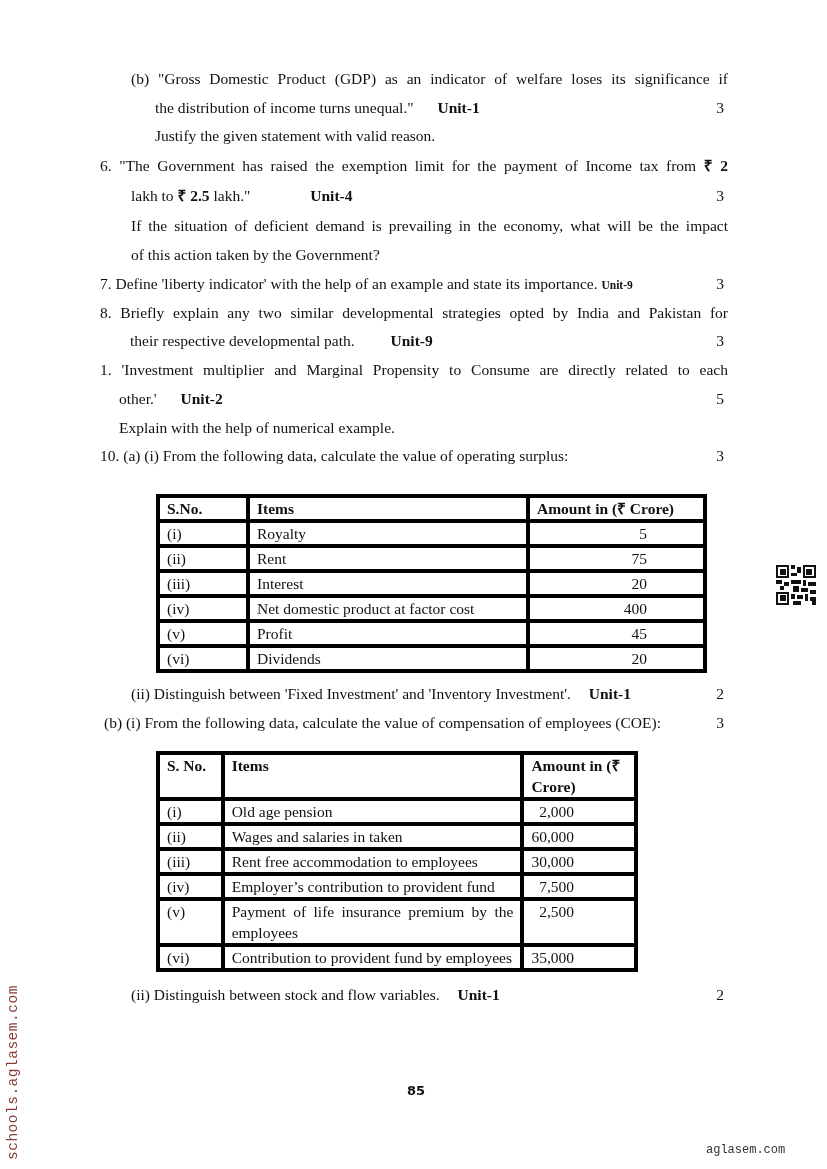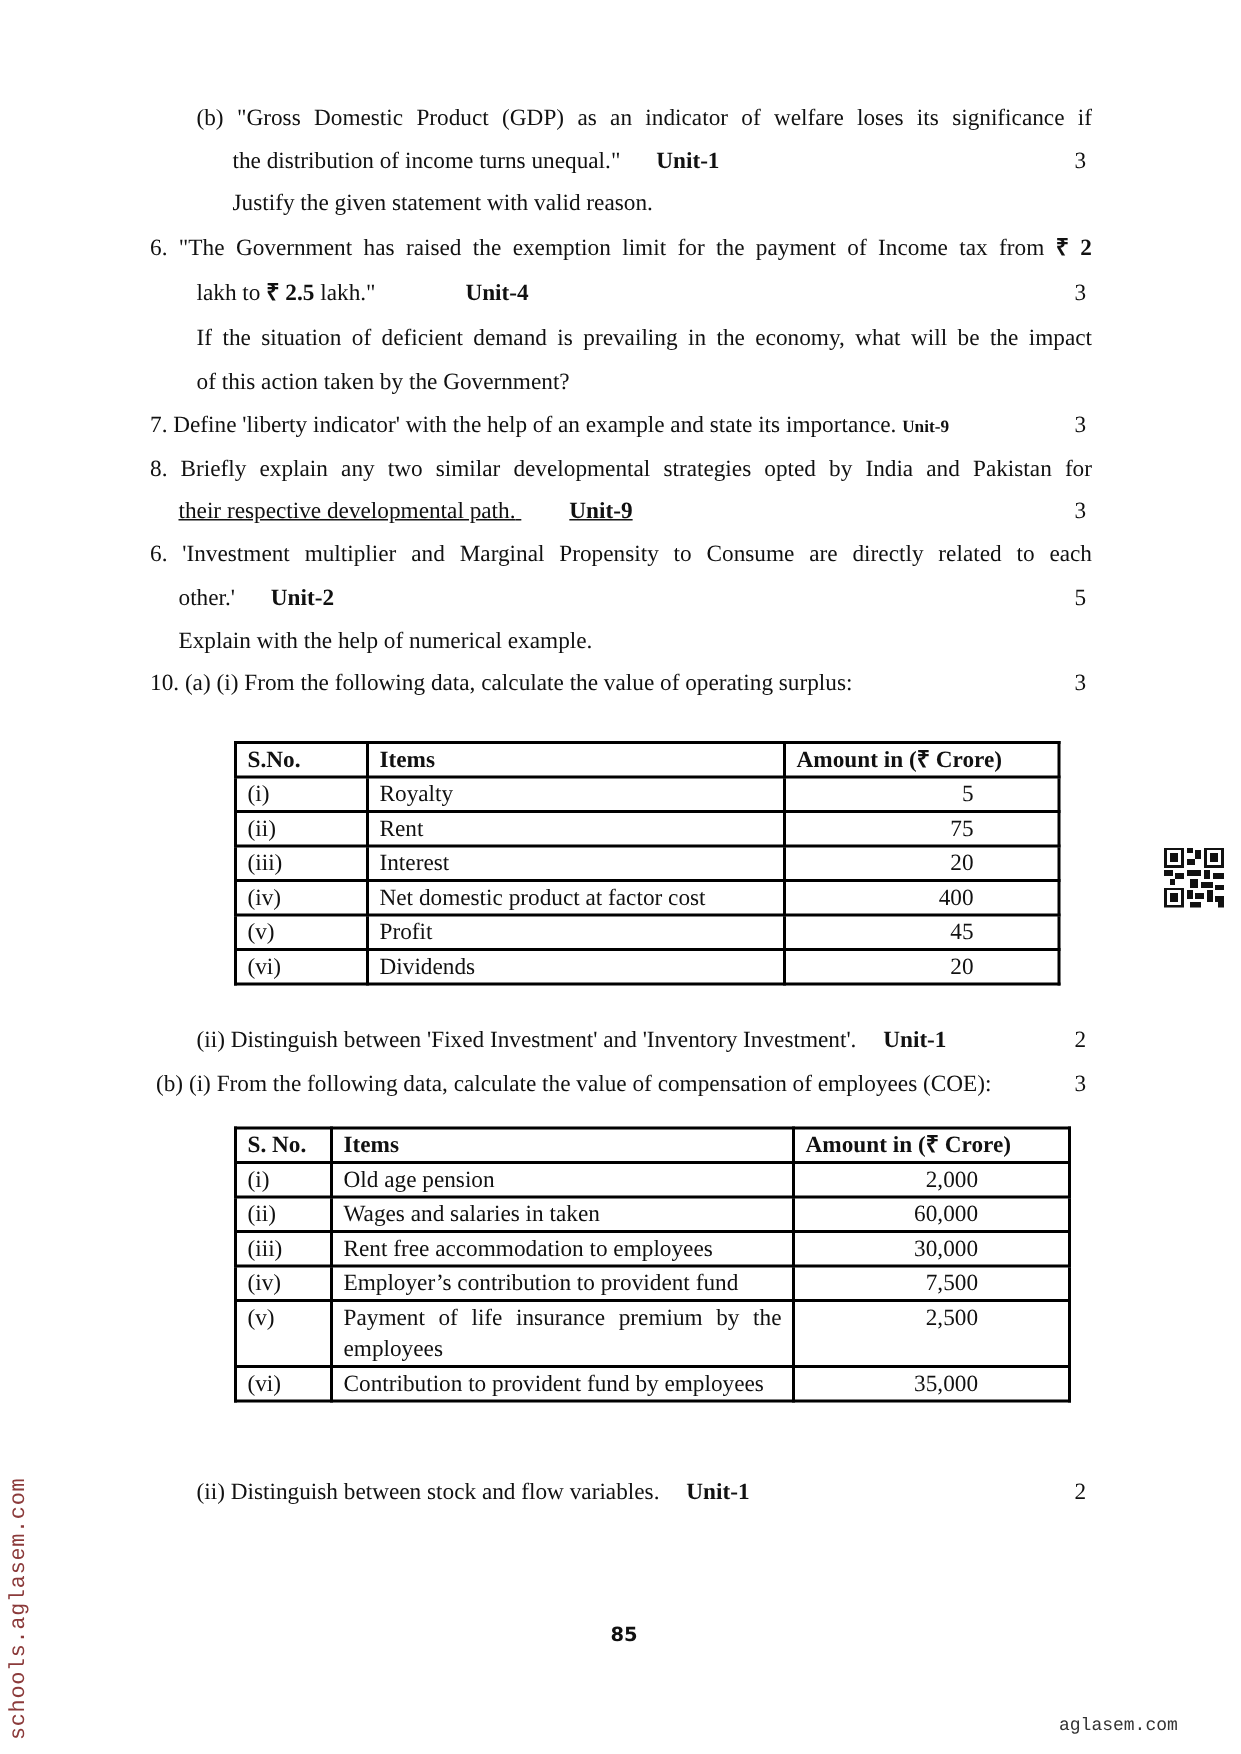--- a/index.html
+++ b/index.html
@@ -4,21 +4,21 @@
 <style>
   html, body { margin:0; padding:0; background:#ffffff; }
   body { width:827px; height:1169px; position:relative; overflow:hidden;
          font-family:"Liberation Serif", serif; color:#111; font-size:15.5px; }
   .line { position:absolute; white-space:nowrap; line-height:20px; }
   .just { text-align:justify; text-align-last:justify; white-space:normal; }
   .b { font-weight:bold; }
   .marks { position:absolute; left:710px; width:14px; text-align:right; line-height:20px; }
   .unit-small { font-size:11.5px; font-weight:bold; }
   table { position:absolute; border-collapse:collapse; font-size:15.5px; }
-  td, th { border:2px solid #000000; padding:0 7px; line-height:21px; vertical-align:top; text-align:left; }
+  td, th { border:4px solid #000000; padding:0 7px; line-height:21px; vertical-align:top; text-align:left; }
   th { font-weight:bold; }
   td.amt { text-align:right; padding-right:56px; }
   .just-cell { text-align:justify; }
   .qr { position:absolute; left:776px; top:565px; width:40px; height:40px; }
   .wm-left { position:absolute; left:5px; top:1160px; transform:rotate(-90deg); transform-origin:left top;
              font-family:"Liberation Mono", monospace; color:#8b3a3a; font-size:14.5px; letter-spacing:0.5px; white-space:nowrap; }
   .wm-right { position:absolute; left:706px; top:1143px; font-family:"Liberation Mono", monospace; color:#333; font-size:12px; }
   .pageno { position:absolute; left:407px; top:1083px; font-family:"DejaVu Sans", sans-serif; font-weight:bold; font-size:13px; }
 </style>
 </head>
@@ -43,27 +43,27 @@
 <div class="line just" style="left:131px; top:216px; width:597px;">If the situation of deficient demand is prevailing in the economy, what will be the impact</div>
 <div class="line" style="left:131px; top:245px;">of this action taken by the Government?</div>
 
 <div class="line" style="left:100px; top:274px;text-align:right;">
   <span>7. Define 'liberty indicator' with the help of an example and state its importance.</span>
   <span class="unit-small">Unit-9</span>
 </div>
 <div class="marks" style="top:274px;">3</div>
 
 <div class="line just" style="left:100px; top:303px; width:628px;">8. Briefly explain any two similar developmental strategies opted by India and Pakistan for</div>
-<div class="line" style="left:119px; top:331px;text-decoration:underline;">
+<div class="line" style="left:130px; top:331px;">
   <span>their respective developmental path.</span>
   <span class="b" style="margin-left:32px;">Unit-9</span>
 </div>
 <div class="marks" style="top:331px;">3</div>
 
-<div class="line just" style="left:100px; top:360px; width:628px;">6. 'Investment multiplier and Marginal Propensity to Consume are directly related to each</div>
+<div class="line just" style="left:100px; top:360px; width:628px;">1. 'Investment multiplier and Marginal Propensity to Consume are directly related to each</div>
 <div class="line" style="left:119px; top:389px;">
   <span>other.'</span>
   <span class="b" style="margin-left:20px;">Unit-2</span>
 </div>
 <div class="marks" style="top:389px;">5</div>
 <div class="line" style="left:119px; top:418px;">Explain with the help of numerical example.</div>
 
 <div class="line" style="left:100px; top:446px;">10. (a) (i) From the following data, calculate the value of operating surplus:</div>
 <div class="marks" style="top:446px;">3</div>
 
@@ -144,21 +144,21 @@
 
 <div class="line" style="left:131px; top:684px;">
   <span>(ii) Distinguish between 'Fixed Investment' and 'Inventory Investment'.</span>
   <span class="b" style="margin-left:14px;">Unit-1</span>
 </div>
 <div class="marks" style="top:684px;">2</div>
 
 <div class="line" style="left:104px; top:713px;">(b) (i) From the following data, calculate the value of compensation of employees (COE):</div>
 <div class="marks" style="top:713px;">3</div>
 
-<table style="left:156px; top:751px; width:558px;padding-left:20px;">
+<table style="left:156px; top:751px; width:482px;padding-left:20px;">
   <thead>
     <tr>
       <th style="width:48px;">S. No.</th>
       <th style="width:292px;">Items</th>
       <th>Amount in (₹ Crore)</th>
     </tr>
   </thead>
   <tbody>
     <tr>
         <td>(i)</td>

